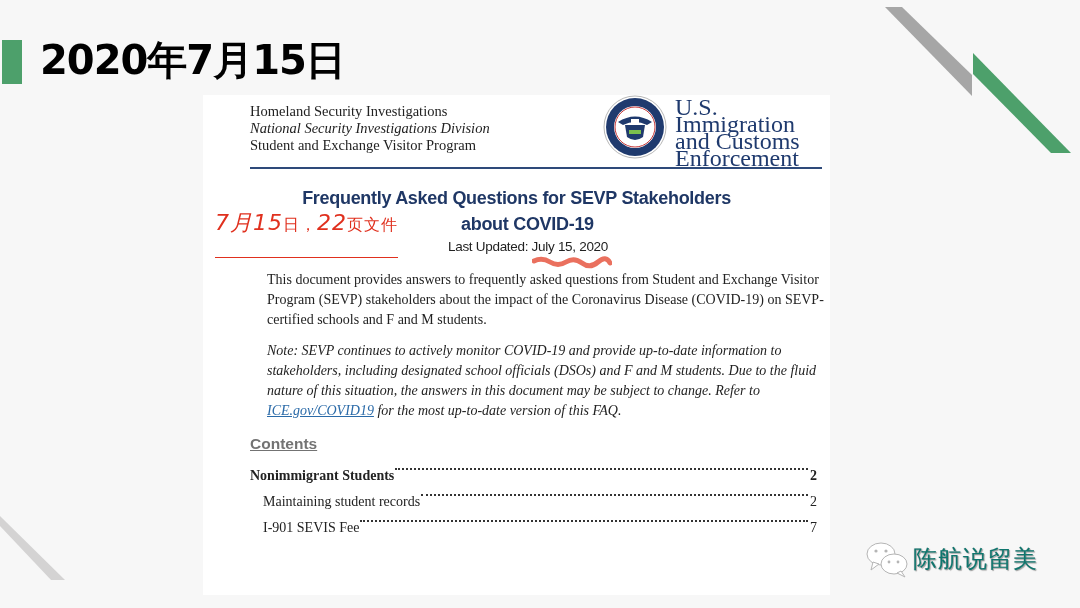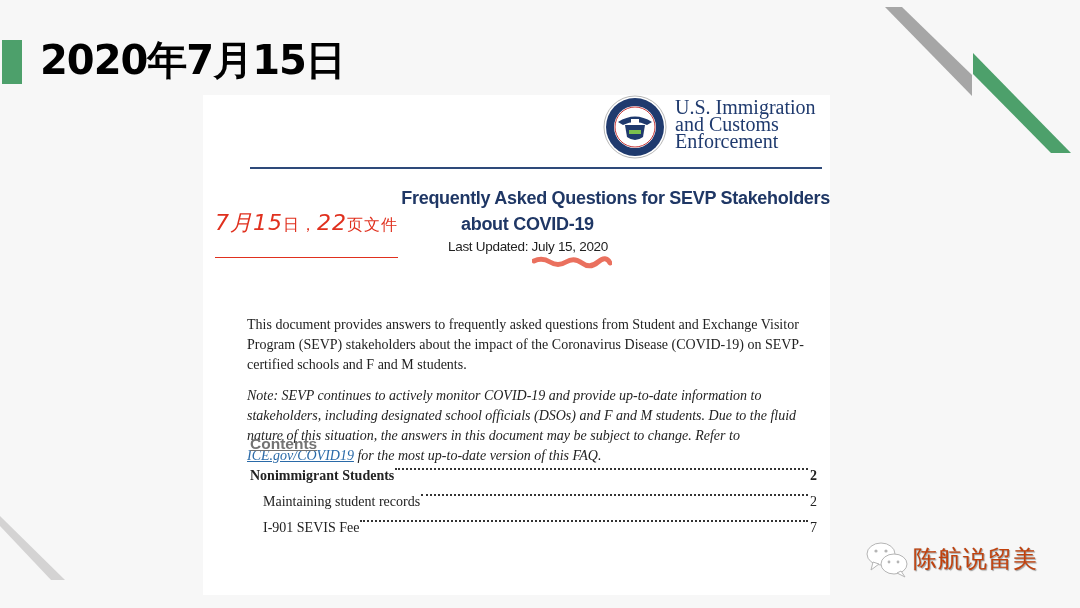--- a/index.html
+++ b/index.html
@@ -19,80 +19,85 @@
     line-height:52px;
   }
   .deco { position:absolute; }
   .doc {
     position:absolute; left:203px; top:95px; width:627px; height:500px;
     background:#ffffff; overflow:hidden;
   }
   .org { position:absolute; left:47px; top:8px; font-size:14.5px; line-height:17px; color:#222; }
   .org .it { font-style:italic; }
   .seal { position:absolute; left:400px; top:0px; width:64px; height:64px; }
-  .ice-name { position:absolute; left:472px; top:4px; font-size:20px; line-height:17px; color:#1f3a6e; }
+  .ice-name { position:absolute; left:472px; top:4px; font-size:24px; line-height:17px; color:#1f3a6e; }
   .rule { position:absolute; left:47px; top:72px; width:572px; height:2px; background:#2e4a7a; }
   .faq-title {
-    position:absolute; left:0; width:627px; top:93px; text-align:right;
+    position:absolute; left:0; width:627px; top:93px; text-align:center;
     font-family:"Liberation Sans", sans-serif; font-weight:bold; font-size:18px;
     color:#1f3765; letter-spacing:-0.3px;
   }
   .faq-title2 {
     position:absolute; left:258px; top:119px;
     font-family:"Liberation Sans", sans-serif; font-weight:bold; font-size:18px;
     color:#1f3765; letter-spacing:-0.3px;
   }
   .annot {
     position:absolute; left:12px; top:115px; color:#e0301e;
     font-family:"DejaVu Sans", sans-serif; font-size:22px; font-style:italic;
     border-bottom:1.5px solid #e0301e; line-height:26px; padding-bottom:19px;
     letter-spacing:1px;
   }
   .annot small { font-size:16px; font-style:normal; }
   .updated { position:absolute; left:245px; top:144px; font-family:"Liberation Sans", sans-serif; font-size:13.5px; color:#222; letter-spacing:-0.3px; }
   .squiggle { position:absolute; left:329px; top:160px; width:80px; height:14px; }
-  .para { position:absolute; left:44px; width:575px; font-size:14px; line-height:20px; color:#222;margin-top:45px; }
+  .para { position:absolute; left:64px; width:575px; font-size:14px; line-height:20px; color:#222; }
   .p1 { top:175px; }
   .p2 { top:246px; font-style:italic; }
   .p2 a { color:#2a6aa8; text-decoration:underline; }
   .contents {
     position:absolute; left:47px; top:340px;
     font-family:"Liberation Sans", sans-serif; font-weight:bold; font-size:15.5px;
     color:#737373; text-decoration:underline;
   }
   .toc { position:absolute; left:47px; width:567px; top:373px; }
   .toc-row { display:flex; align-items:flex-start; height:26px; font-size:14px; color:#222; }
   .toc-row.l1 { font-weight:bold; }
   .toc-row.l2 { padding-left:13px; }
   .toc-row .label { white-space:nowrap; }
   .toc-row .leader { flex:1; border-bottom:2px dotted #333; margin:0 2px 5px 1px; }
   .toc-row .page { white-space:nowrap; }
   .watermark { position:absolute; left:865px; top:540px; display:flex; align-items:center; }
   .watermark .wm-text {
-    font-family:"DejaVu Sans", sans-serif; font-size:24px; color:#c2410c;
+    font-family:"DejaVu Sans", sans-serif; font-size:24px; color:#0f766e;
     text-shadow:1px 1px 1px #9a9a9a, -0.5px -0.5px 0 #c8c8c8; margin-left:4px; letter-spacing:1px;
   }
 </style>
 </head>
 <body>
 
 <div class="title-bar"></div>
 <div class="slide-title">2020年7月15日</div>
 
 <svg class="deco" style="left:880px;top:5px" width="100" height="95">
   <polygon points="5,2 22,2 92,70 92,91" fill="#a6a6a6"></polygon>
 </svg>
 <svg class="deco" style="left:965px;top:50px" width="115" height="110">
   <polygon points="8,3 8,24 86,103 106,103" fill="#4da06b"></polygon>
 </svg>
 <svg class="deco" style="left:0;top:500px" width="70" height="80">
   <polygon points="0,16 0,26 52,81 66,81" fill="#d4d3d3"></polygon>
 </svg>
 
 <div class="doc">
+  <div class="org">
+    <div>Homeland Security Investigations</div>
+    <div class="it">National Security Investigations Division</div>
+    <div>Student and Exchange Visitor Program</div>
+  </div>
 
   <svg class="seal" viewBox="0 0 64 64">
     <circle cx="32" cy="32" r="31" fill="#ffffff" stroke="#b7b7b7" stroke-width="1"></circle>
     <circle cx="32" cy="32" r="29" fill="#1f3a6e"></circle>
     <circle cx="32" cy="32" r="21" fill="#ffffff"></circle>
     <circle cx="32" cy="32" r="20" fill="none" stroke="#c73a3a" stroke-width="1"></circle>
     <path d="M15 27 Q32 16 49 27 L44 30 Q32 24 20 30 Z" fill="#1f3a6e"></path>
     <path d="M22 30 L42 30 L40 42 Q32 48 24 42 Z" fill="#1f3a6e"></path>
     <rect x="26" y="35" width="12" height="4" fill="#7bbf4d"></rect>
     <rect x="28" y="24" width="8" height="6" fill="#ffffff"></rect>

